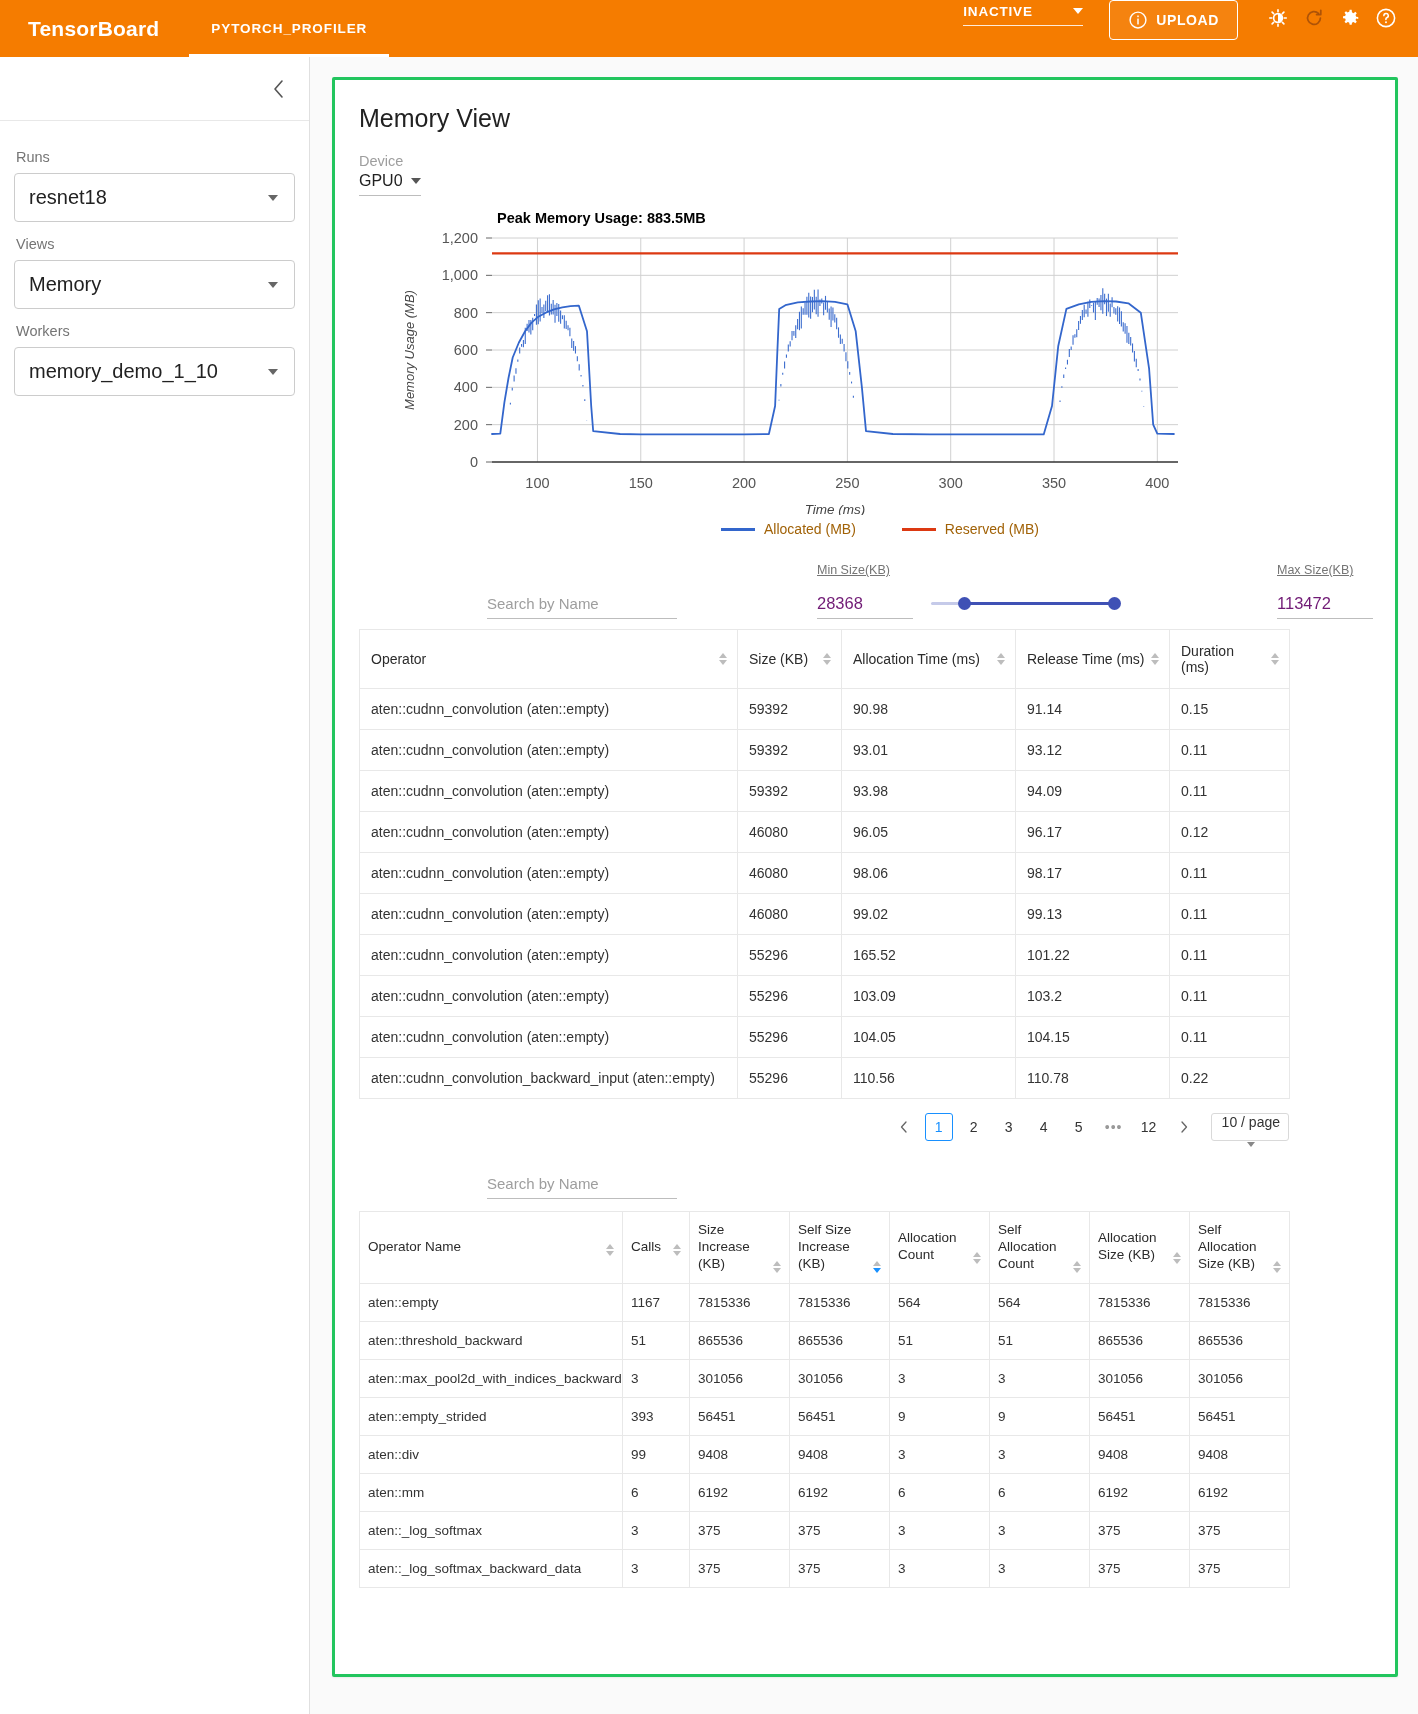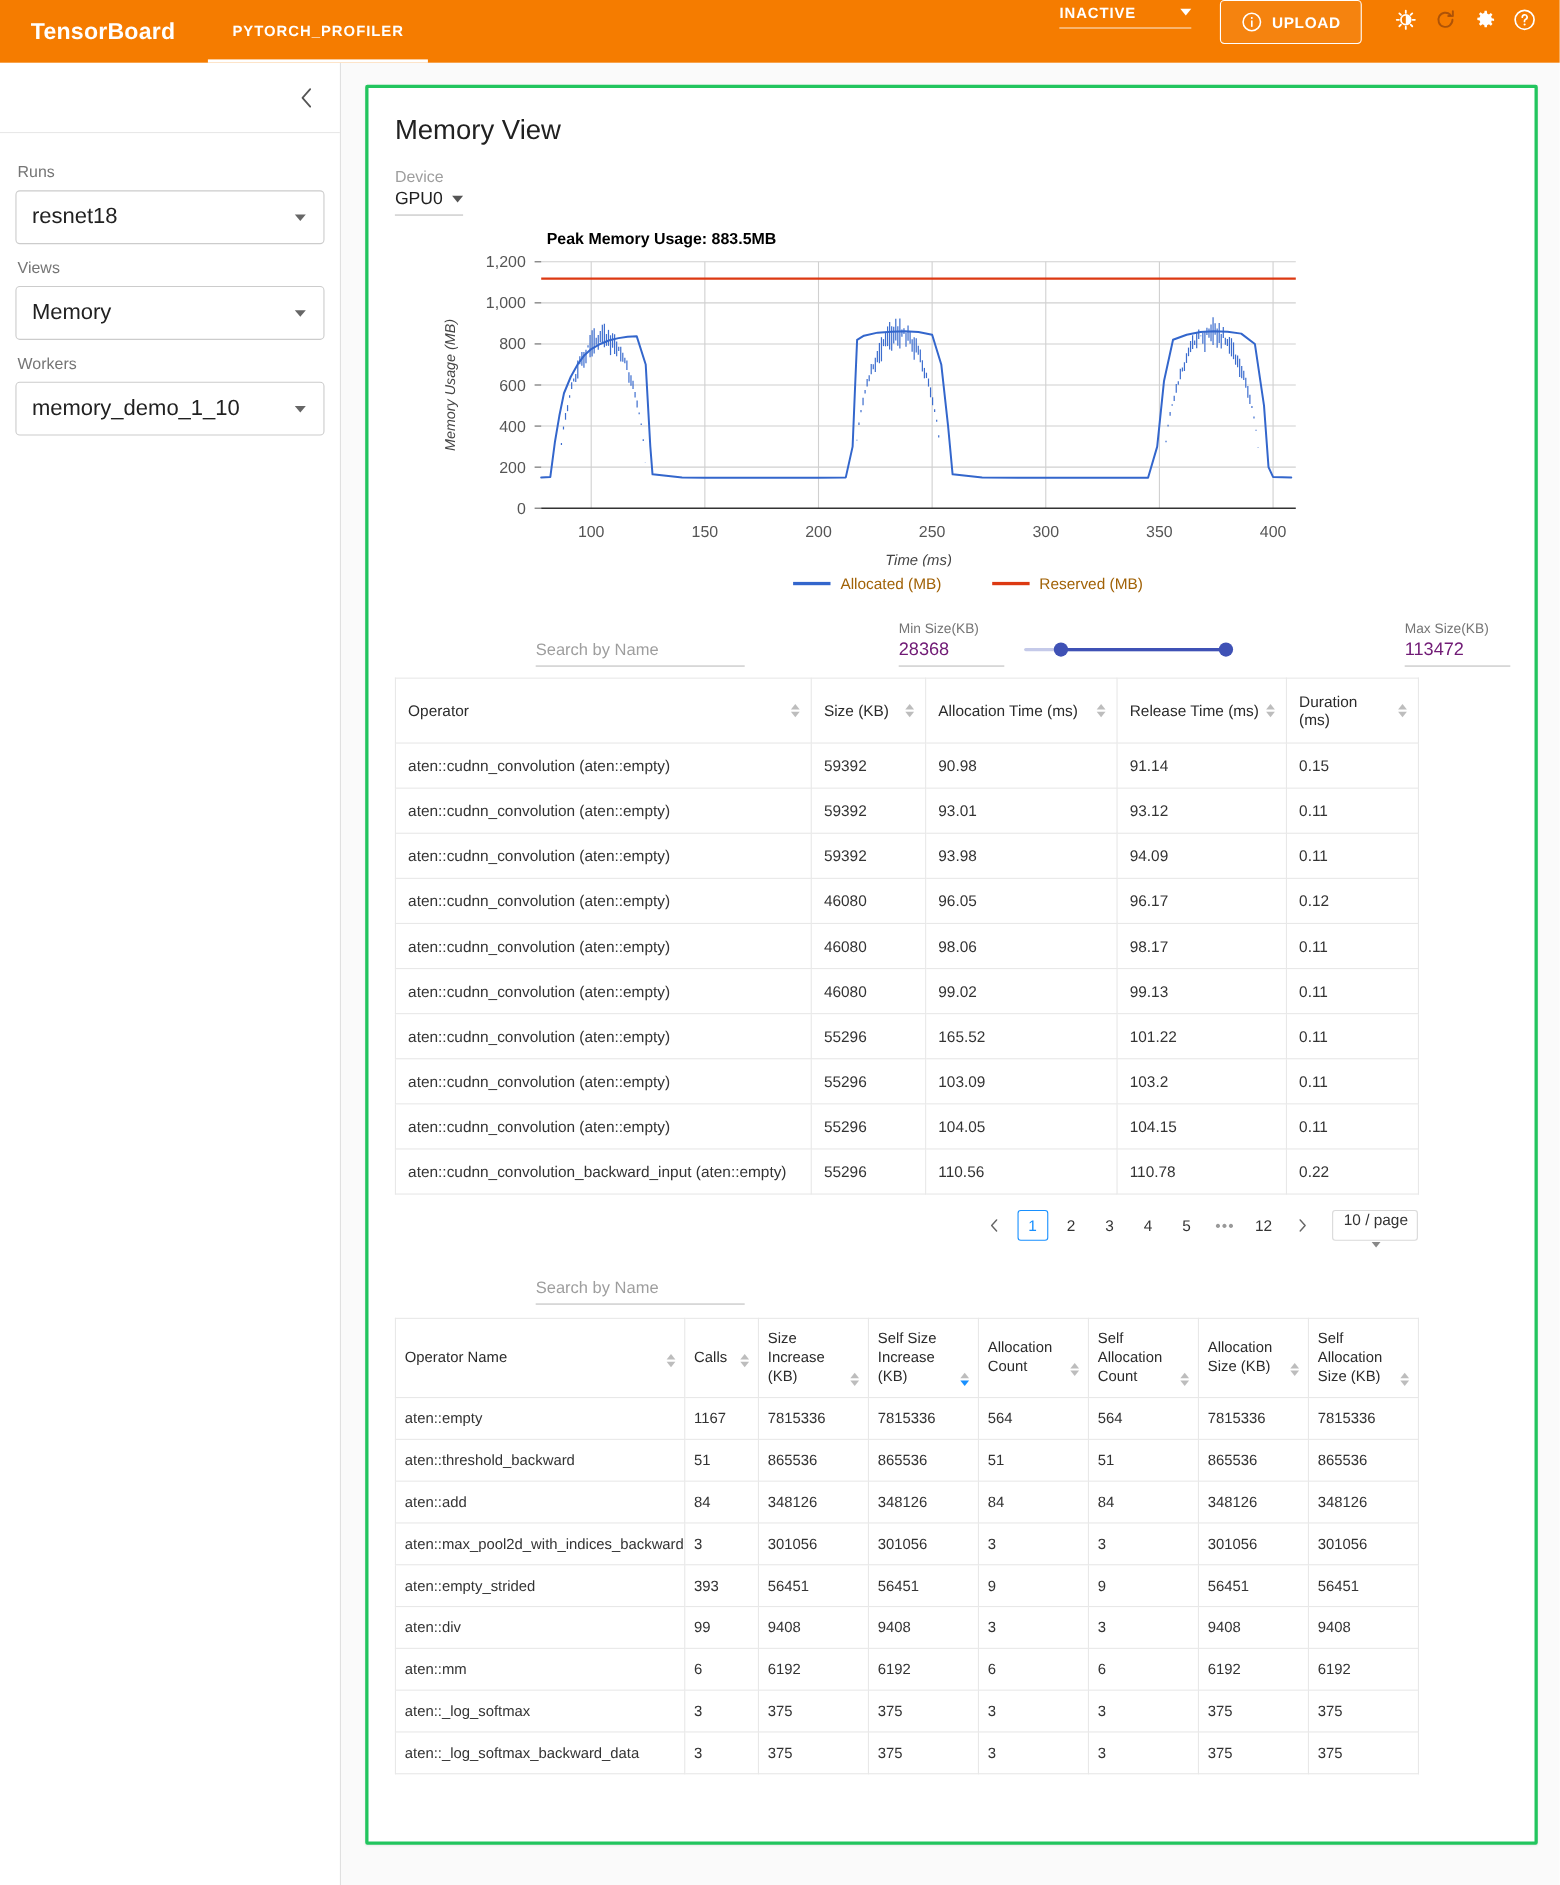--- a/index.html
+++ b/index.html
@@ -106,21 +106,21 @@
 
   
   .filters {
     display:flex; align-items:flex-end; gap:0; margin: 26px 0 10px 0; padding-left: 130px;
   }
   .search-field {
     width: 190px; border-bottom:1px solid #bdbdbd; padding-bottom:6px;
     color:#9e9e9e; font-size:15px;
   }
   .size-field { margin-left: 140px; width: 96px; }
-  .size-label { font-size:12.5px; color:#757575; margin-bottom:3px; }
+  .size-label { font-size:12.5px; color:#757575; margin-bottom:17px;text-decoration:underline; }
   .size-value {
     font-size:16.5px; color:#701a75; border-bottom:1px solid #bdbdbd; padding-bottom:5px;
   }
   .slider { flex:1; margin: 0 18px 9px 18px; position:relative; height: 14px; }
   .slider .rail {
     position:absolute; left:0; right:0; top:6px; height:3px; background:#c5cae9; border-radius:2px;
   }
   .slider .fill {
     position:absolute; left:16%; right:0; top:6px; height:3px; background:#3f51b5; border-radius:2px;
   }
@@ -734,30 +734,20 @@
                 <td>aten::threshold_backward</td>
                 <td>51</td>
                 <td>865536</td>
                 <td>865536</td>
                 <td>51</td>
                 <td>51</td>
                 <td>865536</td>
                 <td>865536</td>
               </tr>
               <tr>
-                <td>aten::add</td>
-                <td>84</td>
-                <td>348126</td>
-                <td>348126</td>
-                <td>84</td>
-                <td>84</td>
-                <td>348126</td>
-                <td>348126</td>
-              </tr>
-              <tr>
                 <td>aten::max_pool2d_with_indices_backward</td>
                 <td>3</td>
                 <td>301056</td>
                 <td>301056</td>
                 <td>3</td>
                 <td>3</td>
                 <td>301056</td>
                 <td>301056</td>
               </tr>
               <tr>

